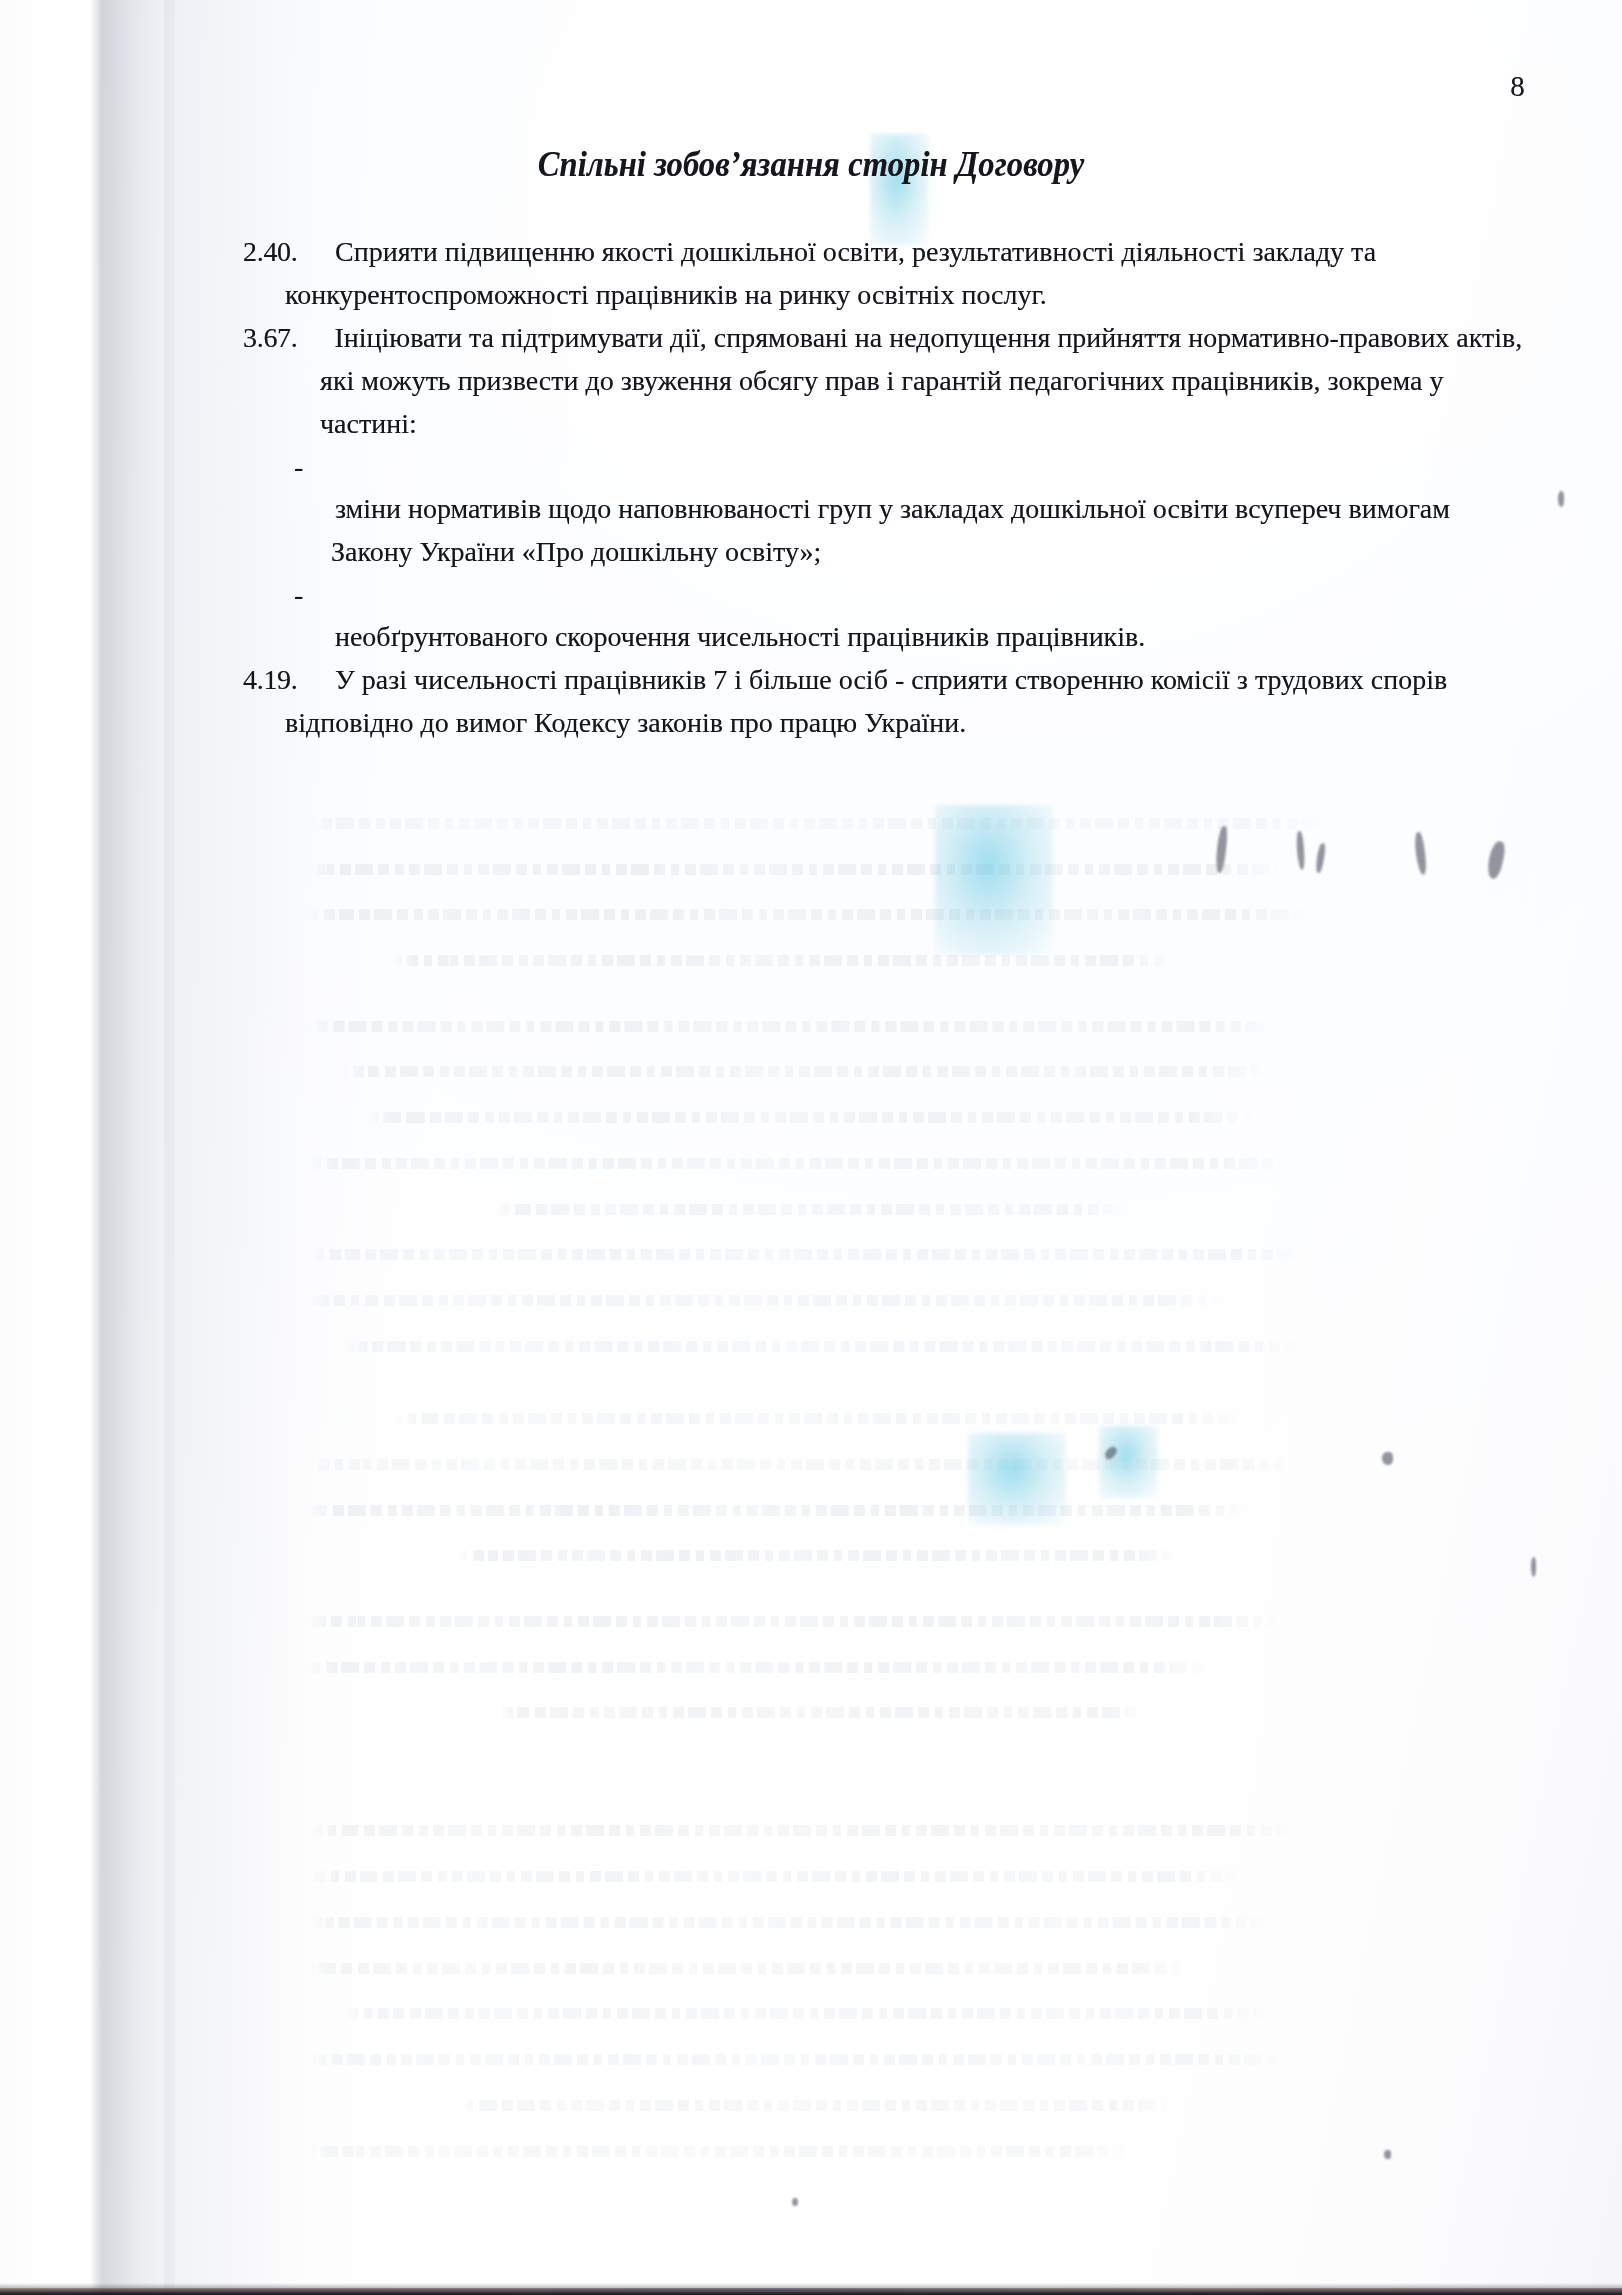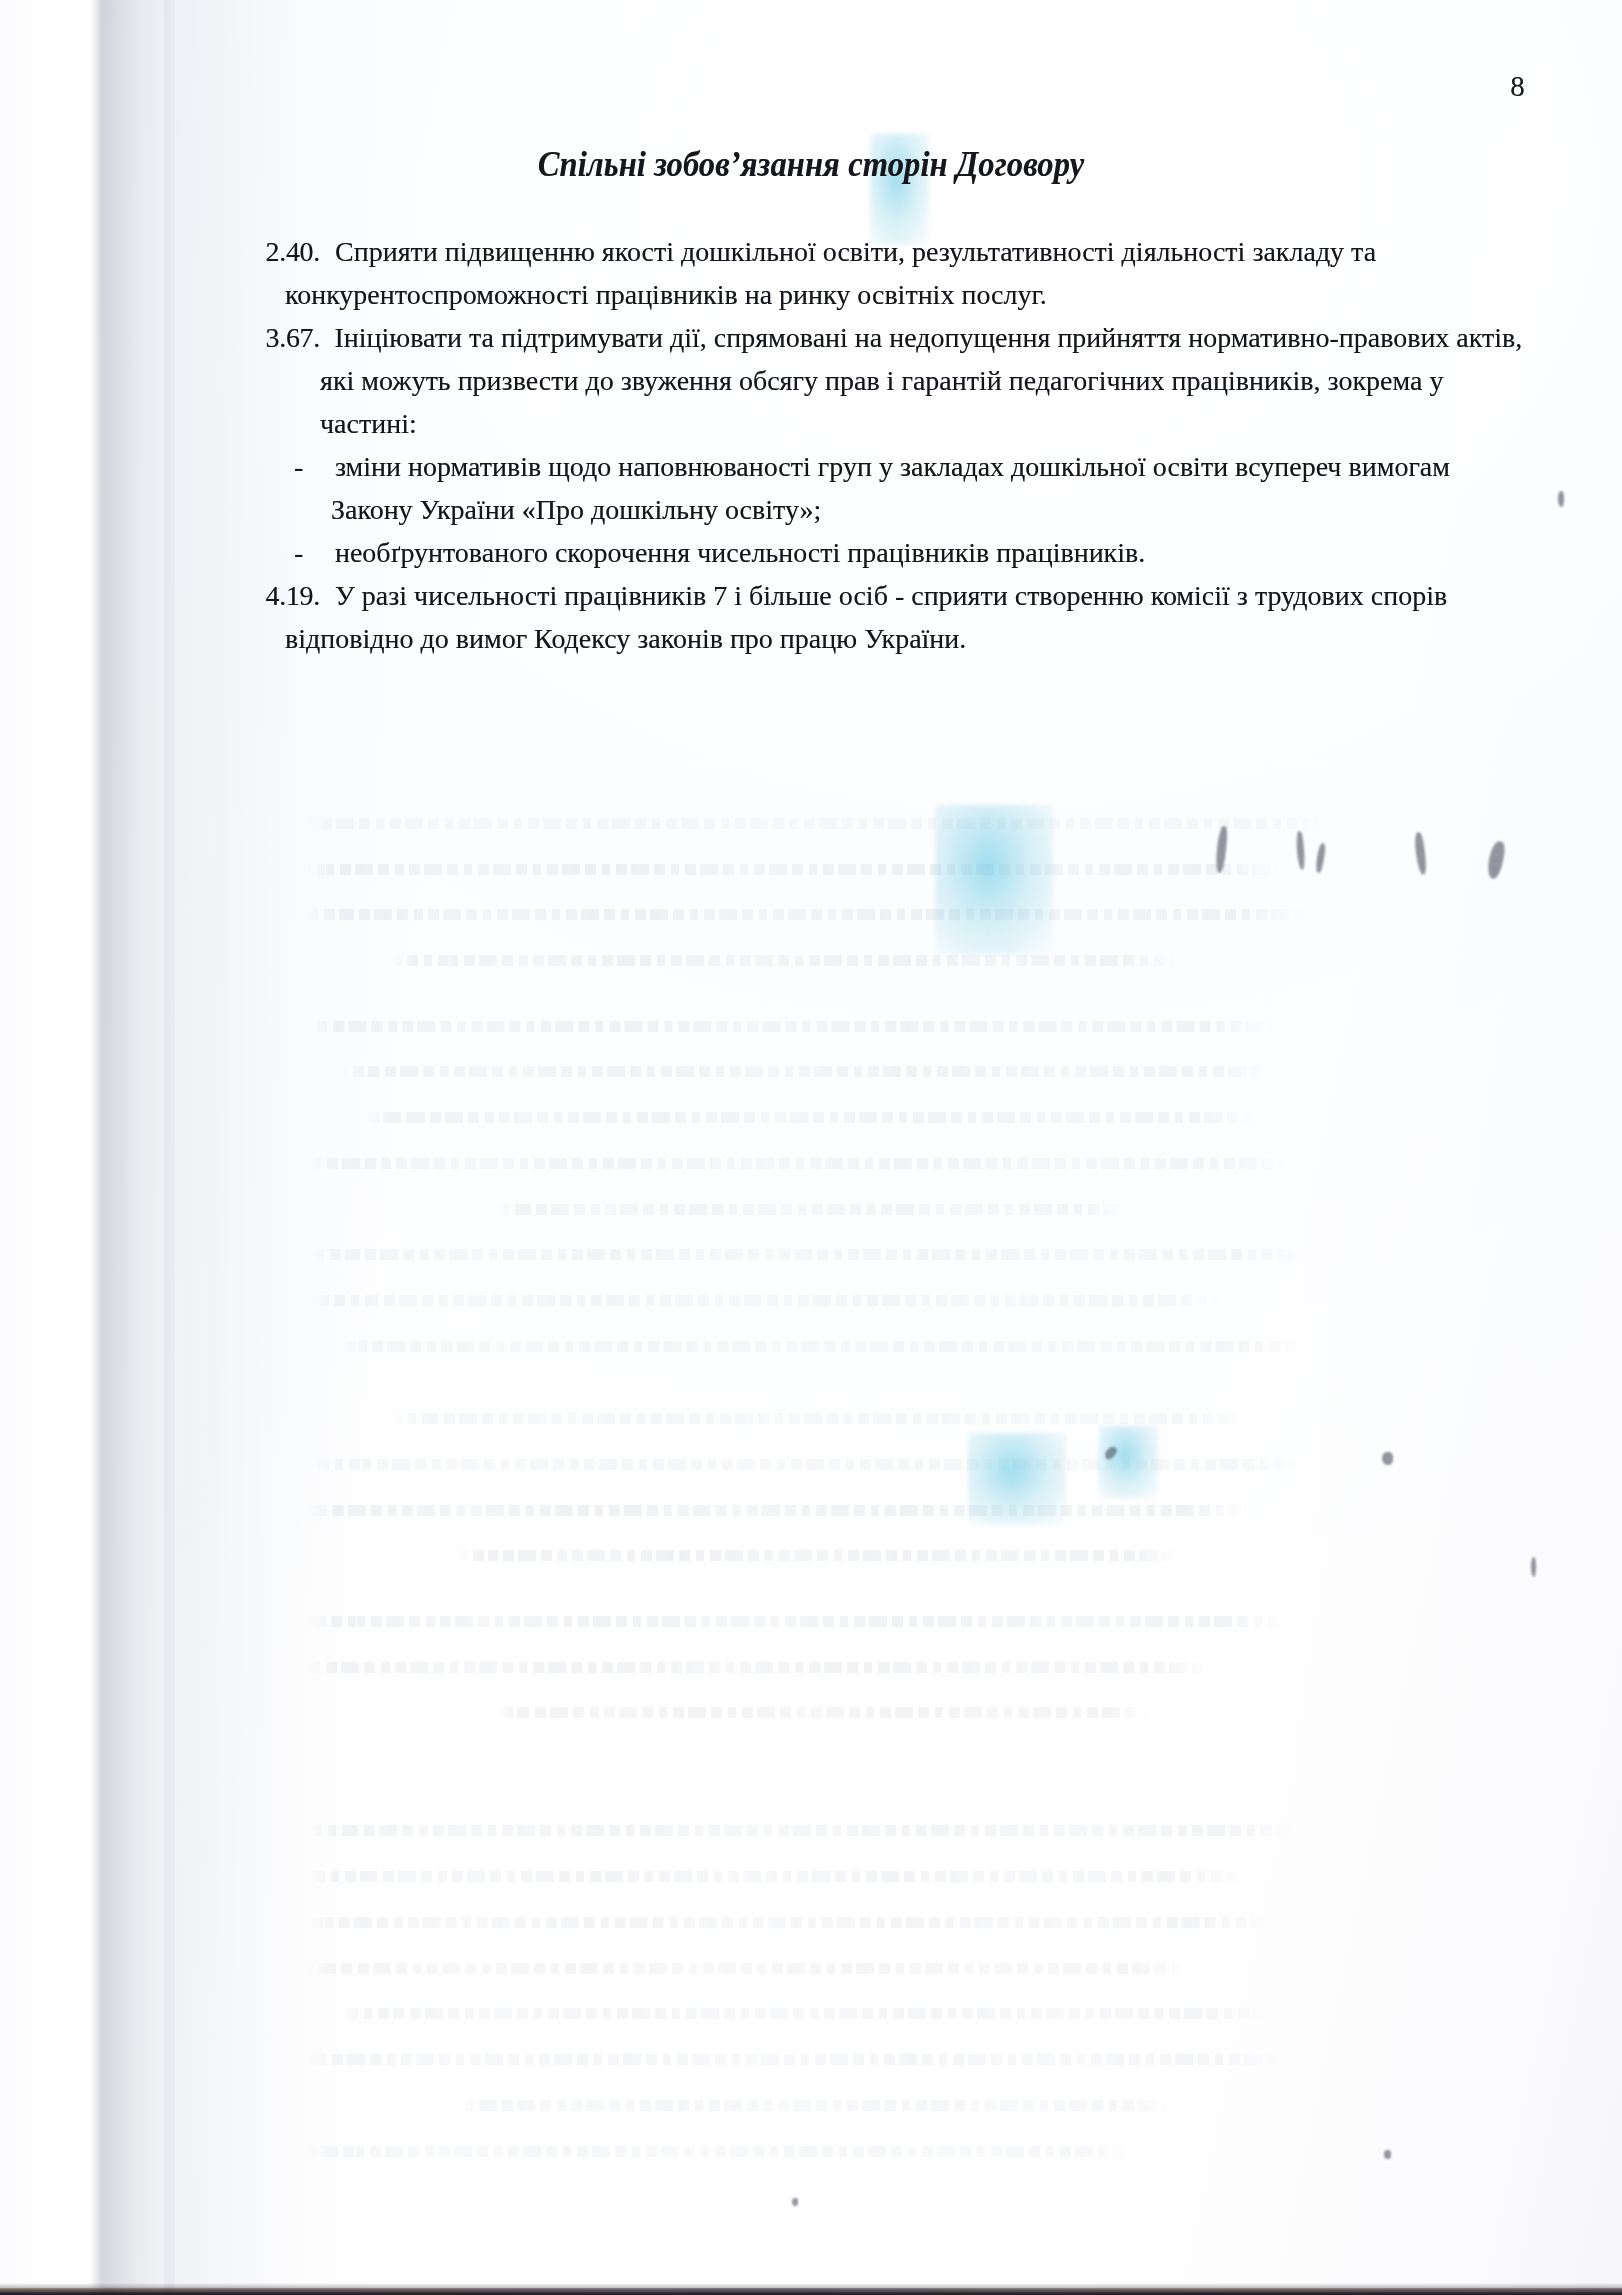--- a/index.html
+++ b/index.html
@@ -160,21 +160,20 @@
     display: flex;
     align-items: flex-start;
     font-size: 28px;
     line-height: 43px;
   }
   .clause-num {
     flex: 0 0 auto;
     min-width: 77px;
     white-space: nowrap;
     letter-spacing: -0.3px;
-    text-align: right;
   }
   .clause-body {
     flex: 1 1 auto;
     text-indent: 14.4px;
   }
   
   .clause.tight .clause-body { margin-left: -35px; text-indent: 50px; }
 
   .subitem {
     display: flex;
@@ -184,20 +183,21 @@
     margin-left: 51px;
   }
   .sub-dash {
     flex: 0 0 auto;
     width: 37px;
     white-space: nowrap;
   }
   .sub-body {
     flex: 1 1 auto;
     text-indent: 3.9px;
+    margin-top: 42px;
   }
 
   .ink {
     
     text-shadow: 0 0 0.4px rgba(25,26,34,0.55);
   }
 </style>
 </head>
 <body>
 

